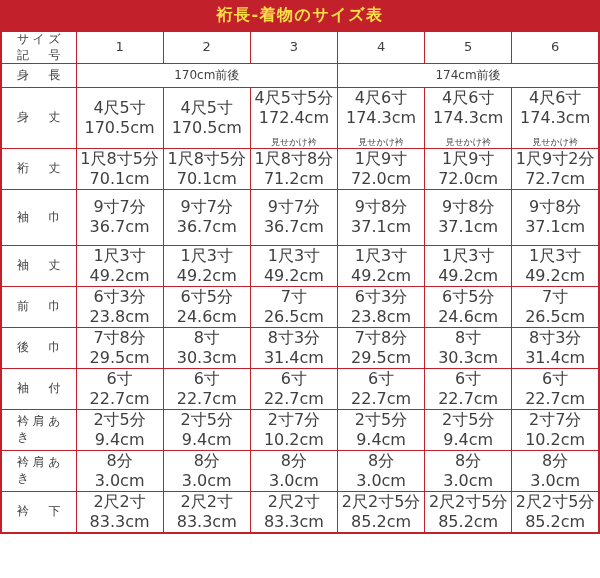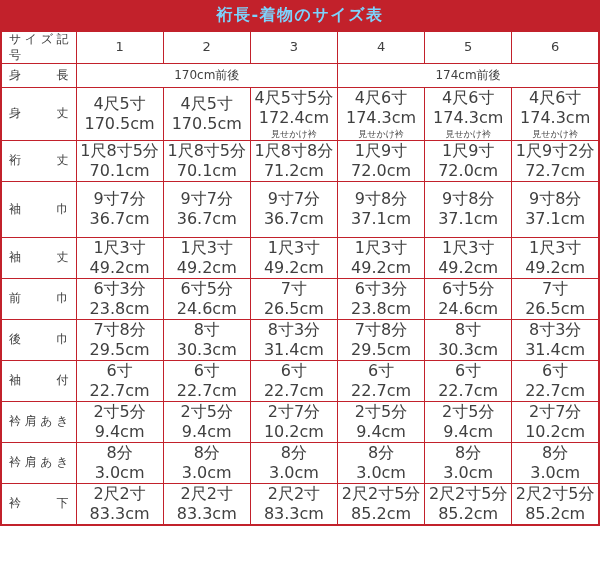--- a/index.html
+++ b/index.html
@@ -14,21 +14,21 @@
     color:var(--text);
     overflow:hidden;
     box-sizing:border-box;
   }
   .title-bar{
     width:600px;height:30px;
     background:var(--red);
     display:flex;align-items:center;justify-content:center;
   }
   .title-bar span{
-    color:#7dd3fc;
+    color:#fde047;
     font-size:16px;
     font-weight:bold;
     letter-spacing:1.5px;
   }
   table.size-table{
     width:600px;
     border-collapse:collapse;
     table-layout:fixed;
     border:2px solid var(--red);
   }
@@ -40,29 +40,29 @@
     padding:0;
     font-size:12px;
     line-height:1.3;
     color:var(--text);
     overflow:hidden;
   }
   td.label-cell{
     text-align:justify;
     text-align-last:justify;
     -moz-text-align-last:justify;
-    padding:0 7px;
+    padding:0 15px;
     font-size:12px;
     margin-left:36px;
   }
   td.code-cell{font-size:13px;}
   td.data-cell{font-size:12px;}
   .sun{font-size:16px;line-height:1.25;}
   .cm{font-size:16px;line-height:1.25;}
-  .note{font-size:9px;line-height:1.2;color:#4a4a4a;margin-top:1px;}
+  .note{font-size:9px;line-height:1.2;color:#4a4a4a;margin-top:9px;}
   
   tbody tr:nth-child(1){height:25px;}
   tbody tr:nth-child(2){height:24px;}
   tbody tr:nth-child(3){height:24px;}
   tbody tr:nth-child(4){height:30px;}
   tbody tr:nth-child(5){height:56px;}
   tbody tr:nth-child(n+6){height:41px;}
 </style>
 </head>
 <body>

